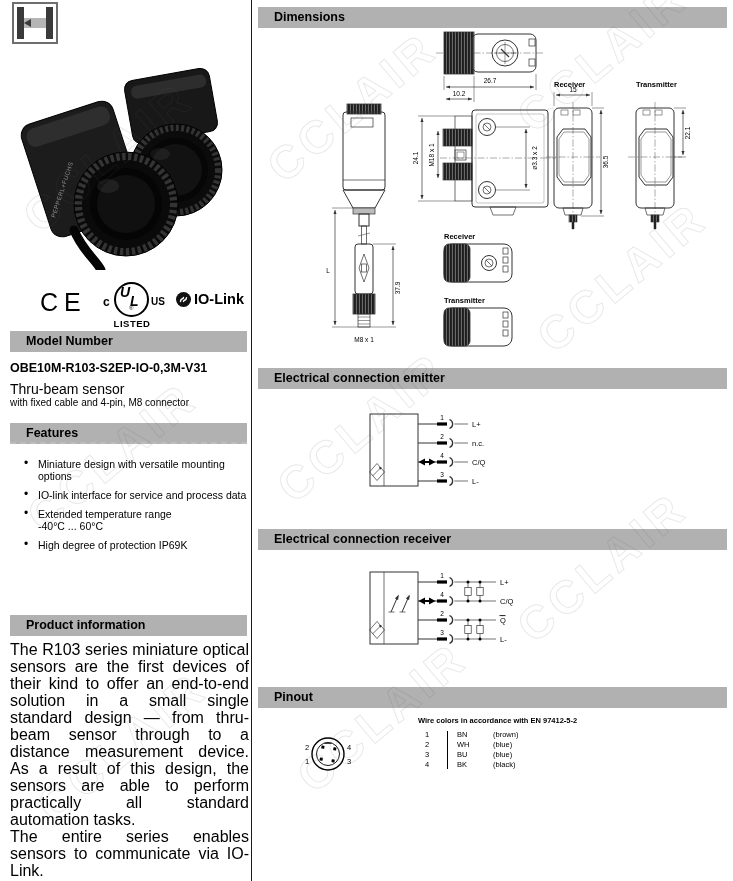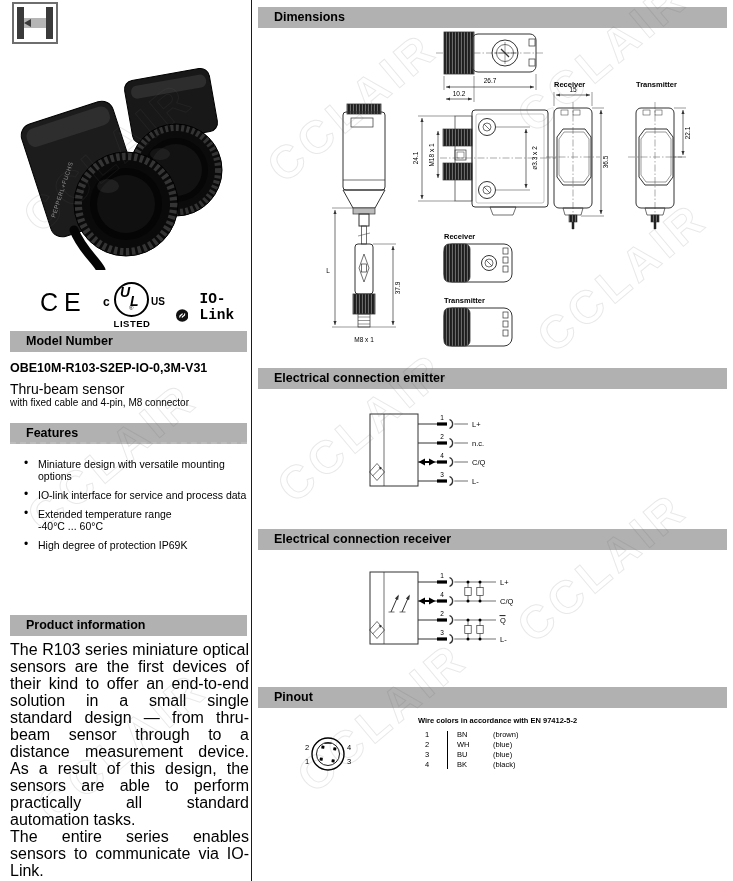--- a/index.html
+++ b/index.html
@@ -38,21 +38,21 @@
   .ul-logo { position:absolute; left:114px; top:2px; width:34px; height:50px; }
   .ul-circle { position:absolute; left:0; top:0; width:31px; height:31px;
     border:2.5px solid #000; border-radius:50%; }
   .ul-u { position:absolute; left:4px;  top:0px;  font-weight:bold; font-style:italic; font-size:14px; }
   .ul-l { position:absolute; left:14px; top:9px;  font-weight:bold; font-style:italic; font-size:14px; }
   .ul-reg { position:absolute; left:13px; top:21px; font-size:6px; }
   .ul-c  { position:absolute; left:-11px; top:13px; font-weight:bold; font-size:12px; }
   .ul-us { position:absolute; left:37px;  top:14px; font-weight:bold; font-size:10px; }
   .ul-listed { position:absolute; left:-8px; top:36px; width:52px; text-align:center;
     font-weight:bold; font-size:9.5px; letter-spacing:.5px; }
-  .iol { position:absolute; left:176px; top:11px; display:flex; align-items:flex-end; gap:11px;font-family:Liberation Mono, monospace; }
+  .iol { position:absolute; left:176px; top:11px; display:flex; align-items:center; gap:3px; }
   .iol-text { font-weight:600; font-size:14.5px; }
 
   .model-number { position:absolute; left:10px; top:361px; width:239px;
     font-weight:bold; font-size:12.5px; }
   .model-type   { position:absolute; left:10px; top:381px; font-size:14px; }
   .model-conn   { position:absolute; left:10px; top:397px; font-size:10px; }
 
   .features-list { position:absolute; left:10px; top:450px; width:239px;
     margin:8px; padding:0; list-style:none; font-size:10.5px; line-height:12px; }
   .features-list li { position:relative; padding-left:20px; margin-bottom:7px; white-space:pre-line; }

